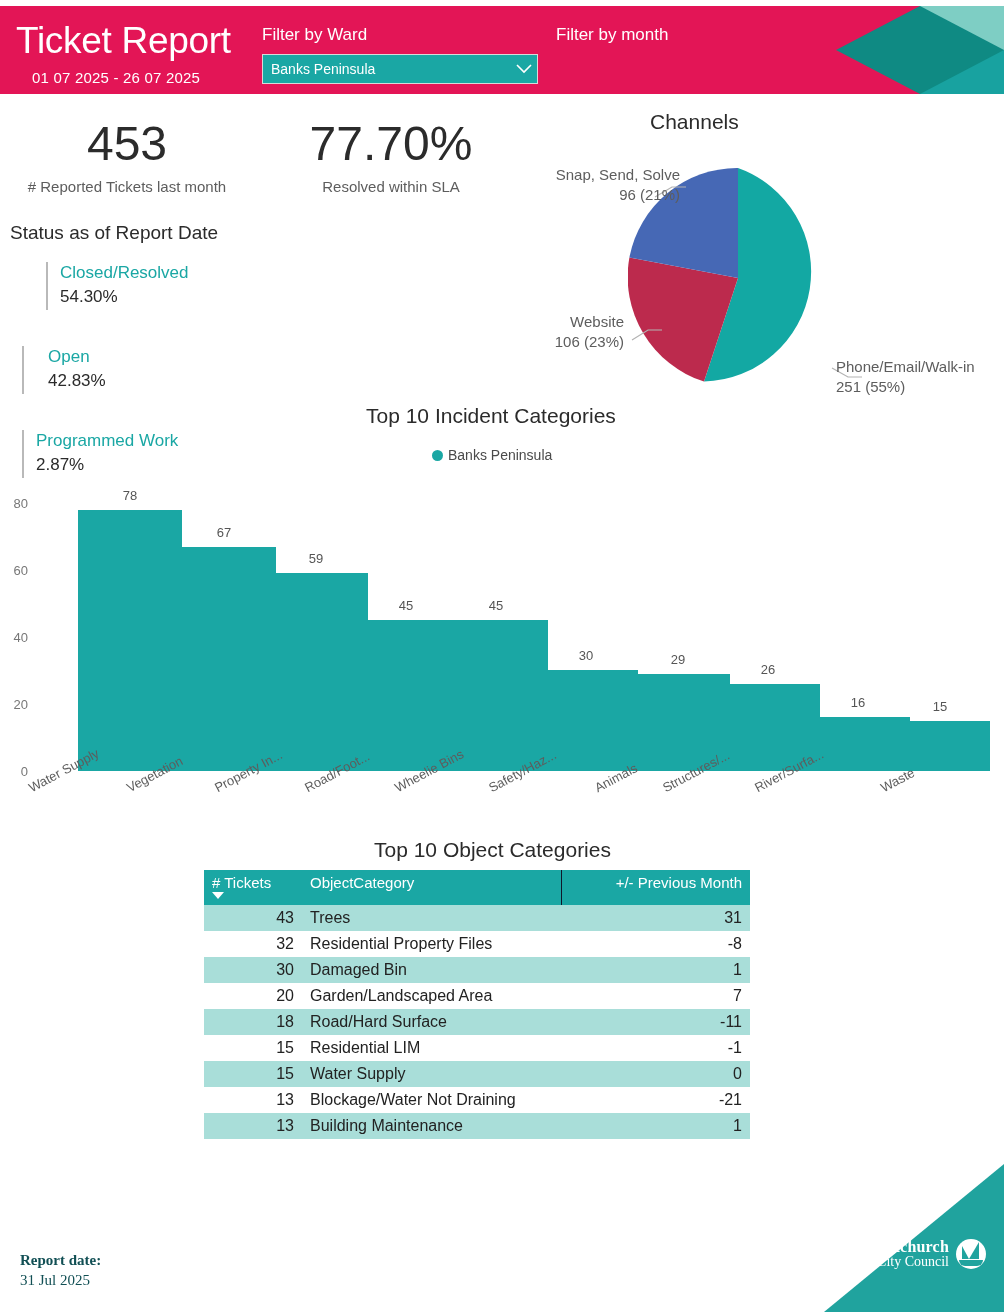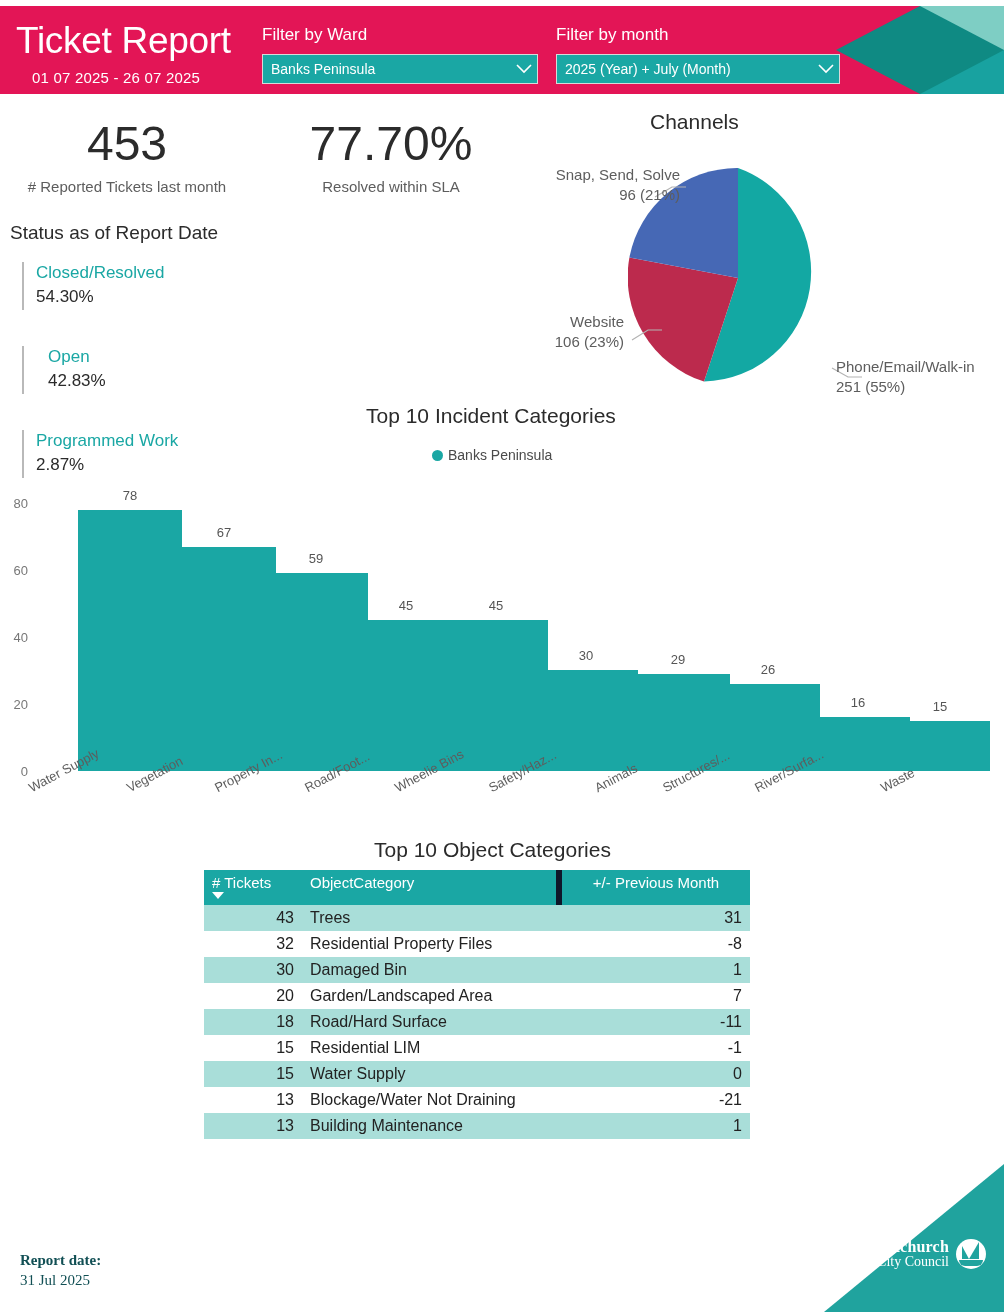--- a/index.html
+++ b/index.html
@@ -71,21 +71,21 @@
 
   
   .tbl-title{position:absolute;left:374px;top:838px;font-size:21px;color:#2b2b2b;}
   .tbl{position:absolute;left:204px;top:870px;width:546px;border-collapse:collapse;}
   .tbl th{
     background:#1aa7a4;color:#ffffff;font-weight:400;font-size:15px;
     padding:4px 8px 14px 8px;vertical-align:top;position:relative;
   }
   .tbl th.c1{width:82px;text-align:left;}
   .tbl th.c2{text-align:left;}
-  .tbl th.c3{width:172px;text-align:center;border-left:6px solid #0f172a;margin-top:36px;}
+  .tbl th.c3{width:172px;text-align:right;border-left:1px solid #0f172a;margin-top:36px;}
   .sort-arrow{position:absolute;left:8px;top:22px;width:0;height:0;
     border-left:6px solid transparent;border-right:6px solid transparent;border-top:7px solid #ffffff;}
   .tbl td{font-size:16px;color:#222;padding:4px 8px;}
   .tbl td.n{text-align:right;width:66px;}
   .tbl td.t{text-align:left;}
   .tbl td.d{text-align:right;border-left:1px solid #ffffff;}
   .tbl tr.alt td{background:#a9ded9;}
   .tbl tr.alt td.d{border-left:1px solid #a9ded9;}
 
   
@@ -123,39 +123,31 @@
   <div class="filter-box" style="left:262px;top:48px;width:276px;">
     <span class="val">Banks Peninsula</span>
     <span class="chev">
       <svg width="16" height="10" viewBox="0 0 16 10">
           <polyline points="1,1 8,8 15,1" fill="none" stroke="#ffffff" stroke-width="1.6"></polyline>
         </svg>
     </span>
   </div>
 
   <div class="filter-label" style="left:556px;top:19px;">Filter by month</div>
-  <div class="filter-box" style="left:556px;top:48px;width:284px;">
-    <span class="val">2025 (Year) + July (Month)</span>
-    <span class="chev">
-      <svg width="16" height="10" viewBox="0 0 16 10">
-          <polyline points="1,1 8,8 15,1" fill="none" stroke="#ffffff" stroke-width="1.6"></polyline>
-        </svg>
-    </span>
-  </div>
 </div>
 
 <div class="kpi-val" style="left:0;top:120px;width:254px;text-align:center;">453</div>
 <div class="kpi-lab" style="left:0;top:178px;width:254px;text-align:center;"># Reported Tickets last month</div>
 
 <div class="kpi-val" style="left:262px;top:120px;width:258px;text-align:center;">77.70%</div>
 <div class="kpi-lab" style="left:262px;top:178px;width:258px;text-align:center;">Resolved within SLA</div>
 
 <div class="status-head">Status as of Report Date</div>
 
-<div class="st-item" style="top:262px;">
+<div class="st-item" style="top:262px;margin-left:24px;">
   <div class="st-name">Closed/Resolved</div>
   <div class="st-pct">54.30%</div>
 </div>
 <div class="st-item" style="top:346px;padding-left:24px;">
   <div class="st-name">Open</div>
   <div class="st-pct">42.83%</div>
 </div>
 <div class="st-item" style="top:430px;">
   <div class="st-name">Programmed Work</div>
   <div class="st-pct">2.87%</div>

